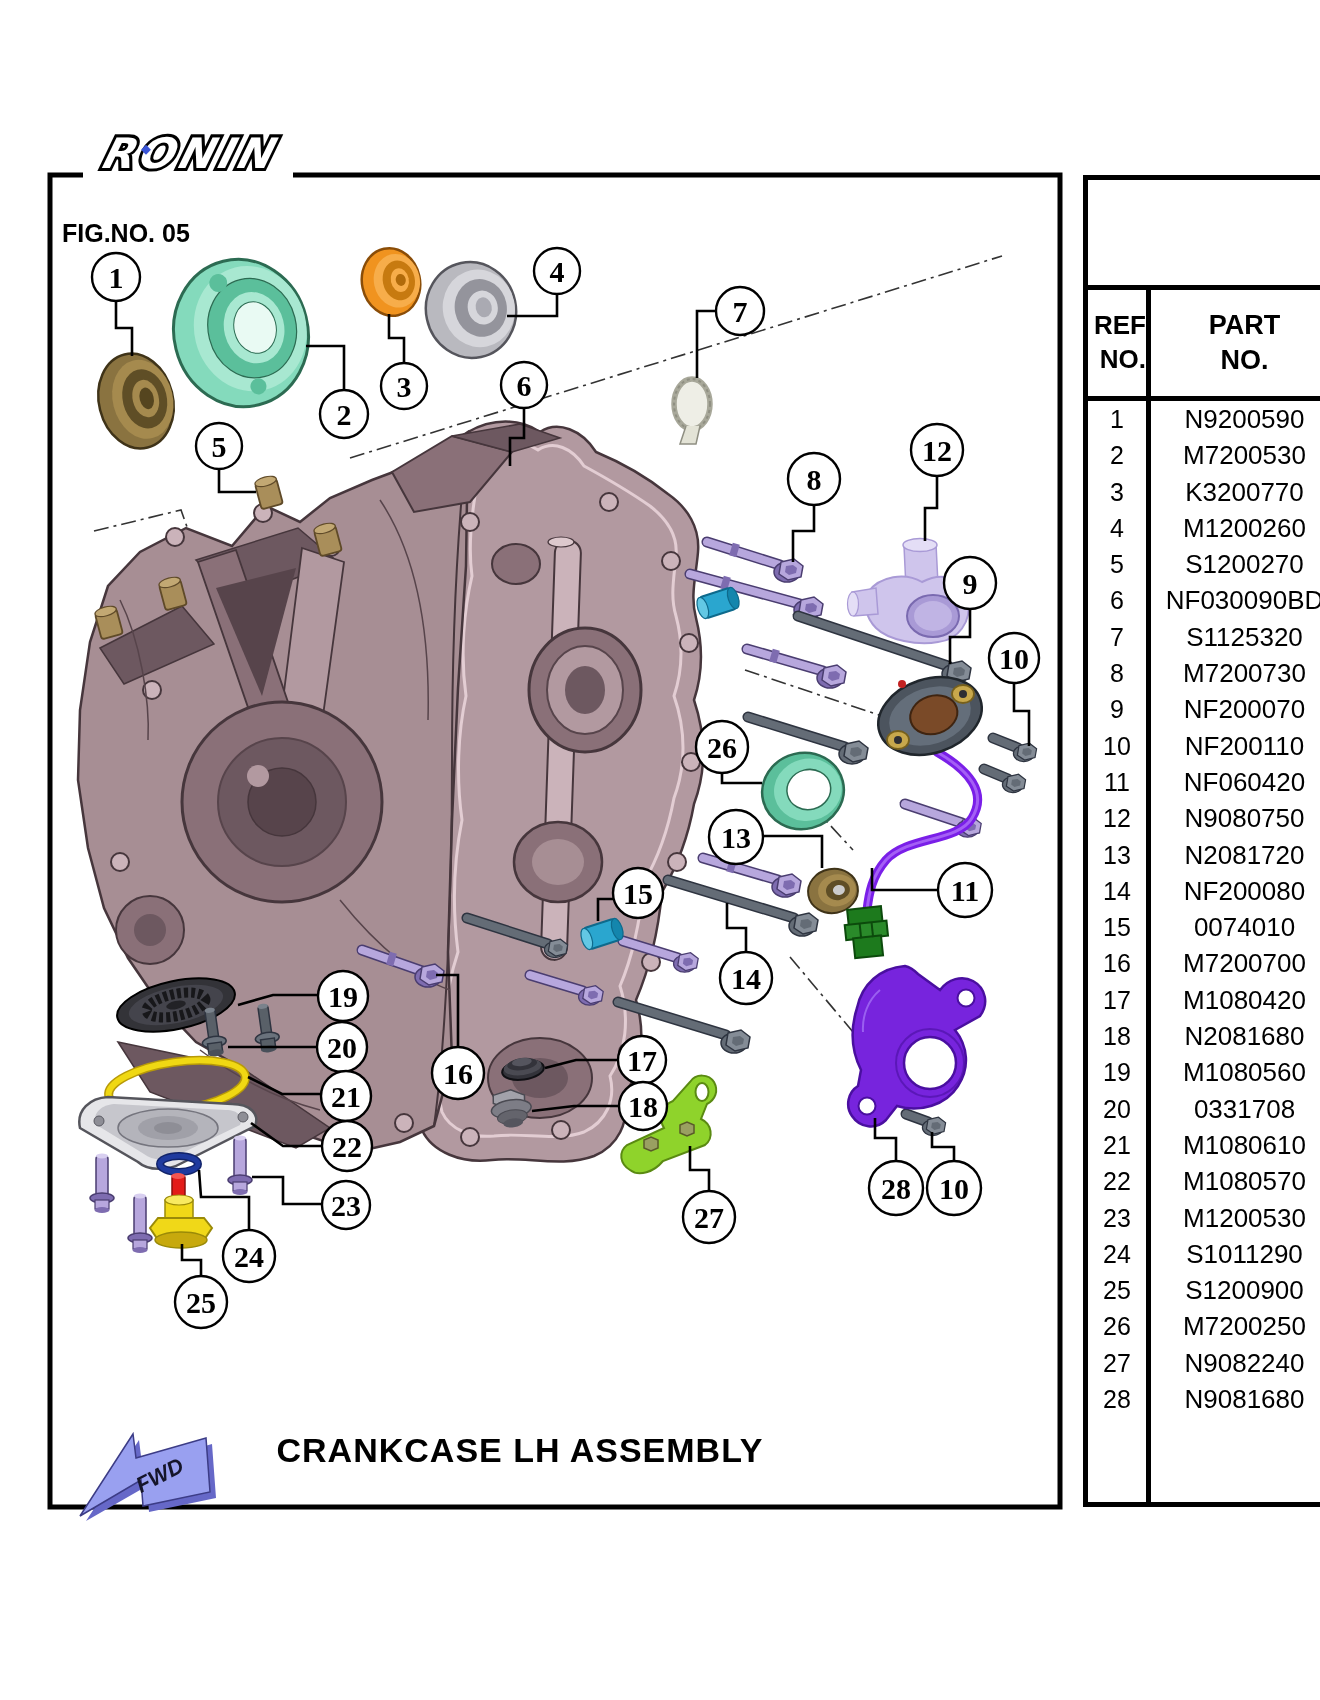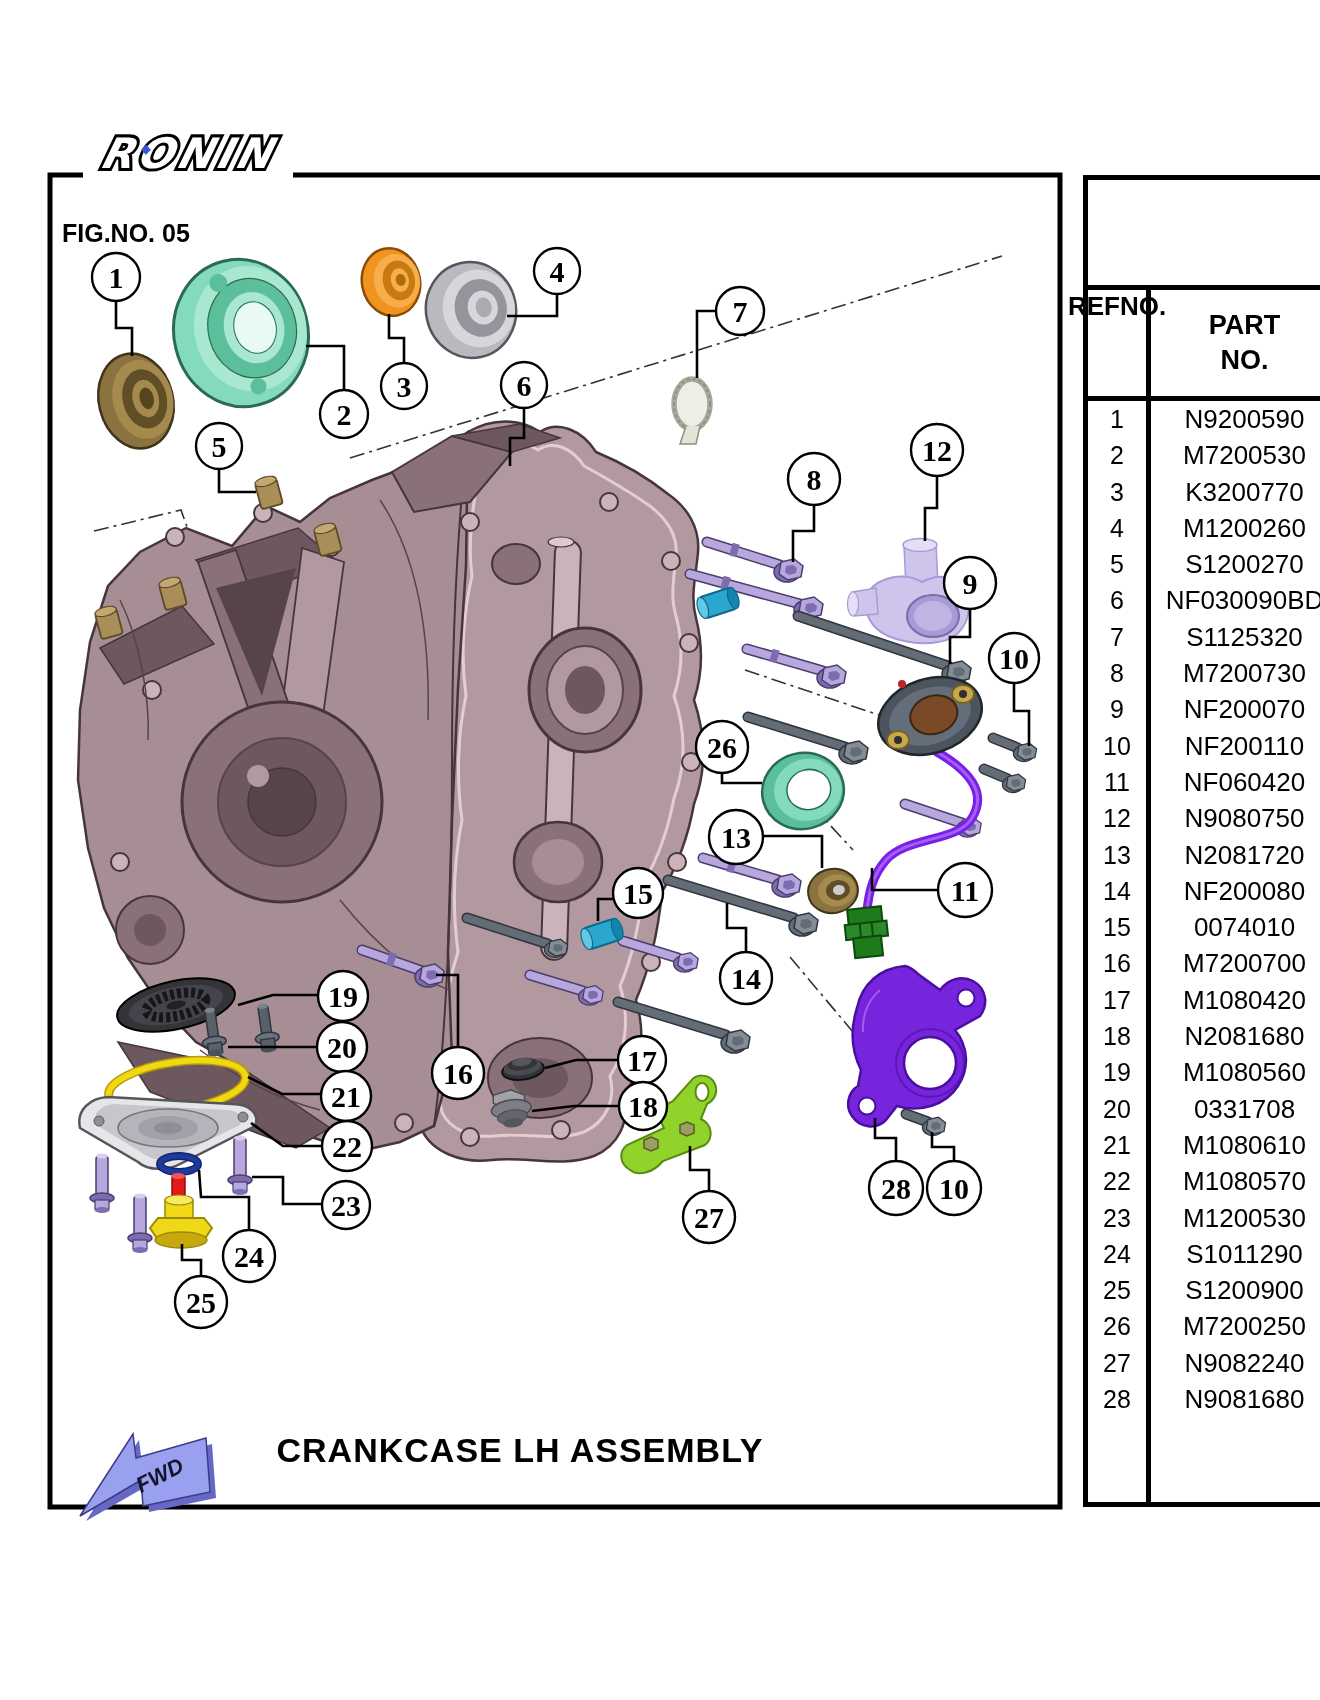--- a/index.html
+++ b/index.html
@@ -19,22 +19,22 @@
   .fig-label{font-weight:bold;font-size:25px;font-family:"Liberation Sans",sans-serif;}
   .title-text{font-weight:bold;font-size:34px;font-family:"Liberation Sans",sans-serif;text-anchor:middle;letter-spacing:1px;}
   .logo-text{font-family:"DejaVu Sans",sans-serif;font-weight:bold;font-style:italic;font-size:42px;
              fill:#fff;stroke:#000;stroke-width:6;paint-order:stroke;text-anchor:middle;letter-spacing:4px;}
   .fwd-text{font-family:"Liberation Sans",sans-serif;font-style:italic;font-weight:bold;font-size:22px;fill:#15152a;text-anchor:middle;}
   
   .table-panel{position:absolute;left:1083px;top:175px;width:260px;height:1332px;border:5px solid #000;
                box-sizing:border-box;background:#fff;display:flex;flex-direction:column;}
   .t-blank{height:105px;border-bottom:5px solid #000;}
   .t-head{height:106px;border-bottom:5px solid #000;display:flex;}
-  .t-head-ref{width:58px;border-right:5px solid #000;display:flex;flex-direction:row;justify-content:center;
-              align-items:flex-start;font-weight:bold;font-size:26px;line-height:1.3;}
+  .t-head-ref{width:58px;border-right:5px solid #000;display:flex;flex-direction:column;justify-content:center;
+              align-items:flex-end;font-weight:bold;font-size:26px;line-height:1.3;}
   .t-head-part{flex:1;display:flex;flex-direction:column;justify-content:center;align-items:center;
                font-weight:bold;font-size:27px;line-height:1.3;}
   .t-body{flex:1;position:relative;}
   .t-body::before{content:"";position:absolute;left:58px;top:0;bottom:0;width:5px;background:#000;}
   .t-row{display:flex;height:36.3px;}
   .t-ref{width:58px;margin-right:5px;text-align:center;font-size:25px;line-height:36.3px;}
   .t-part{flex:1;text-align:center;font-size:26px;line-height:36.3px;}
 </style>
 </head>
 <body>

